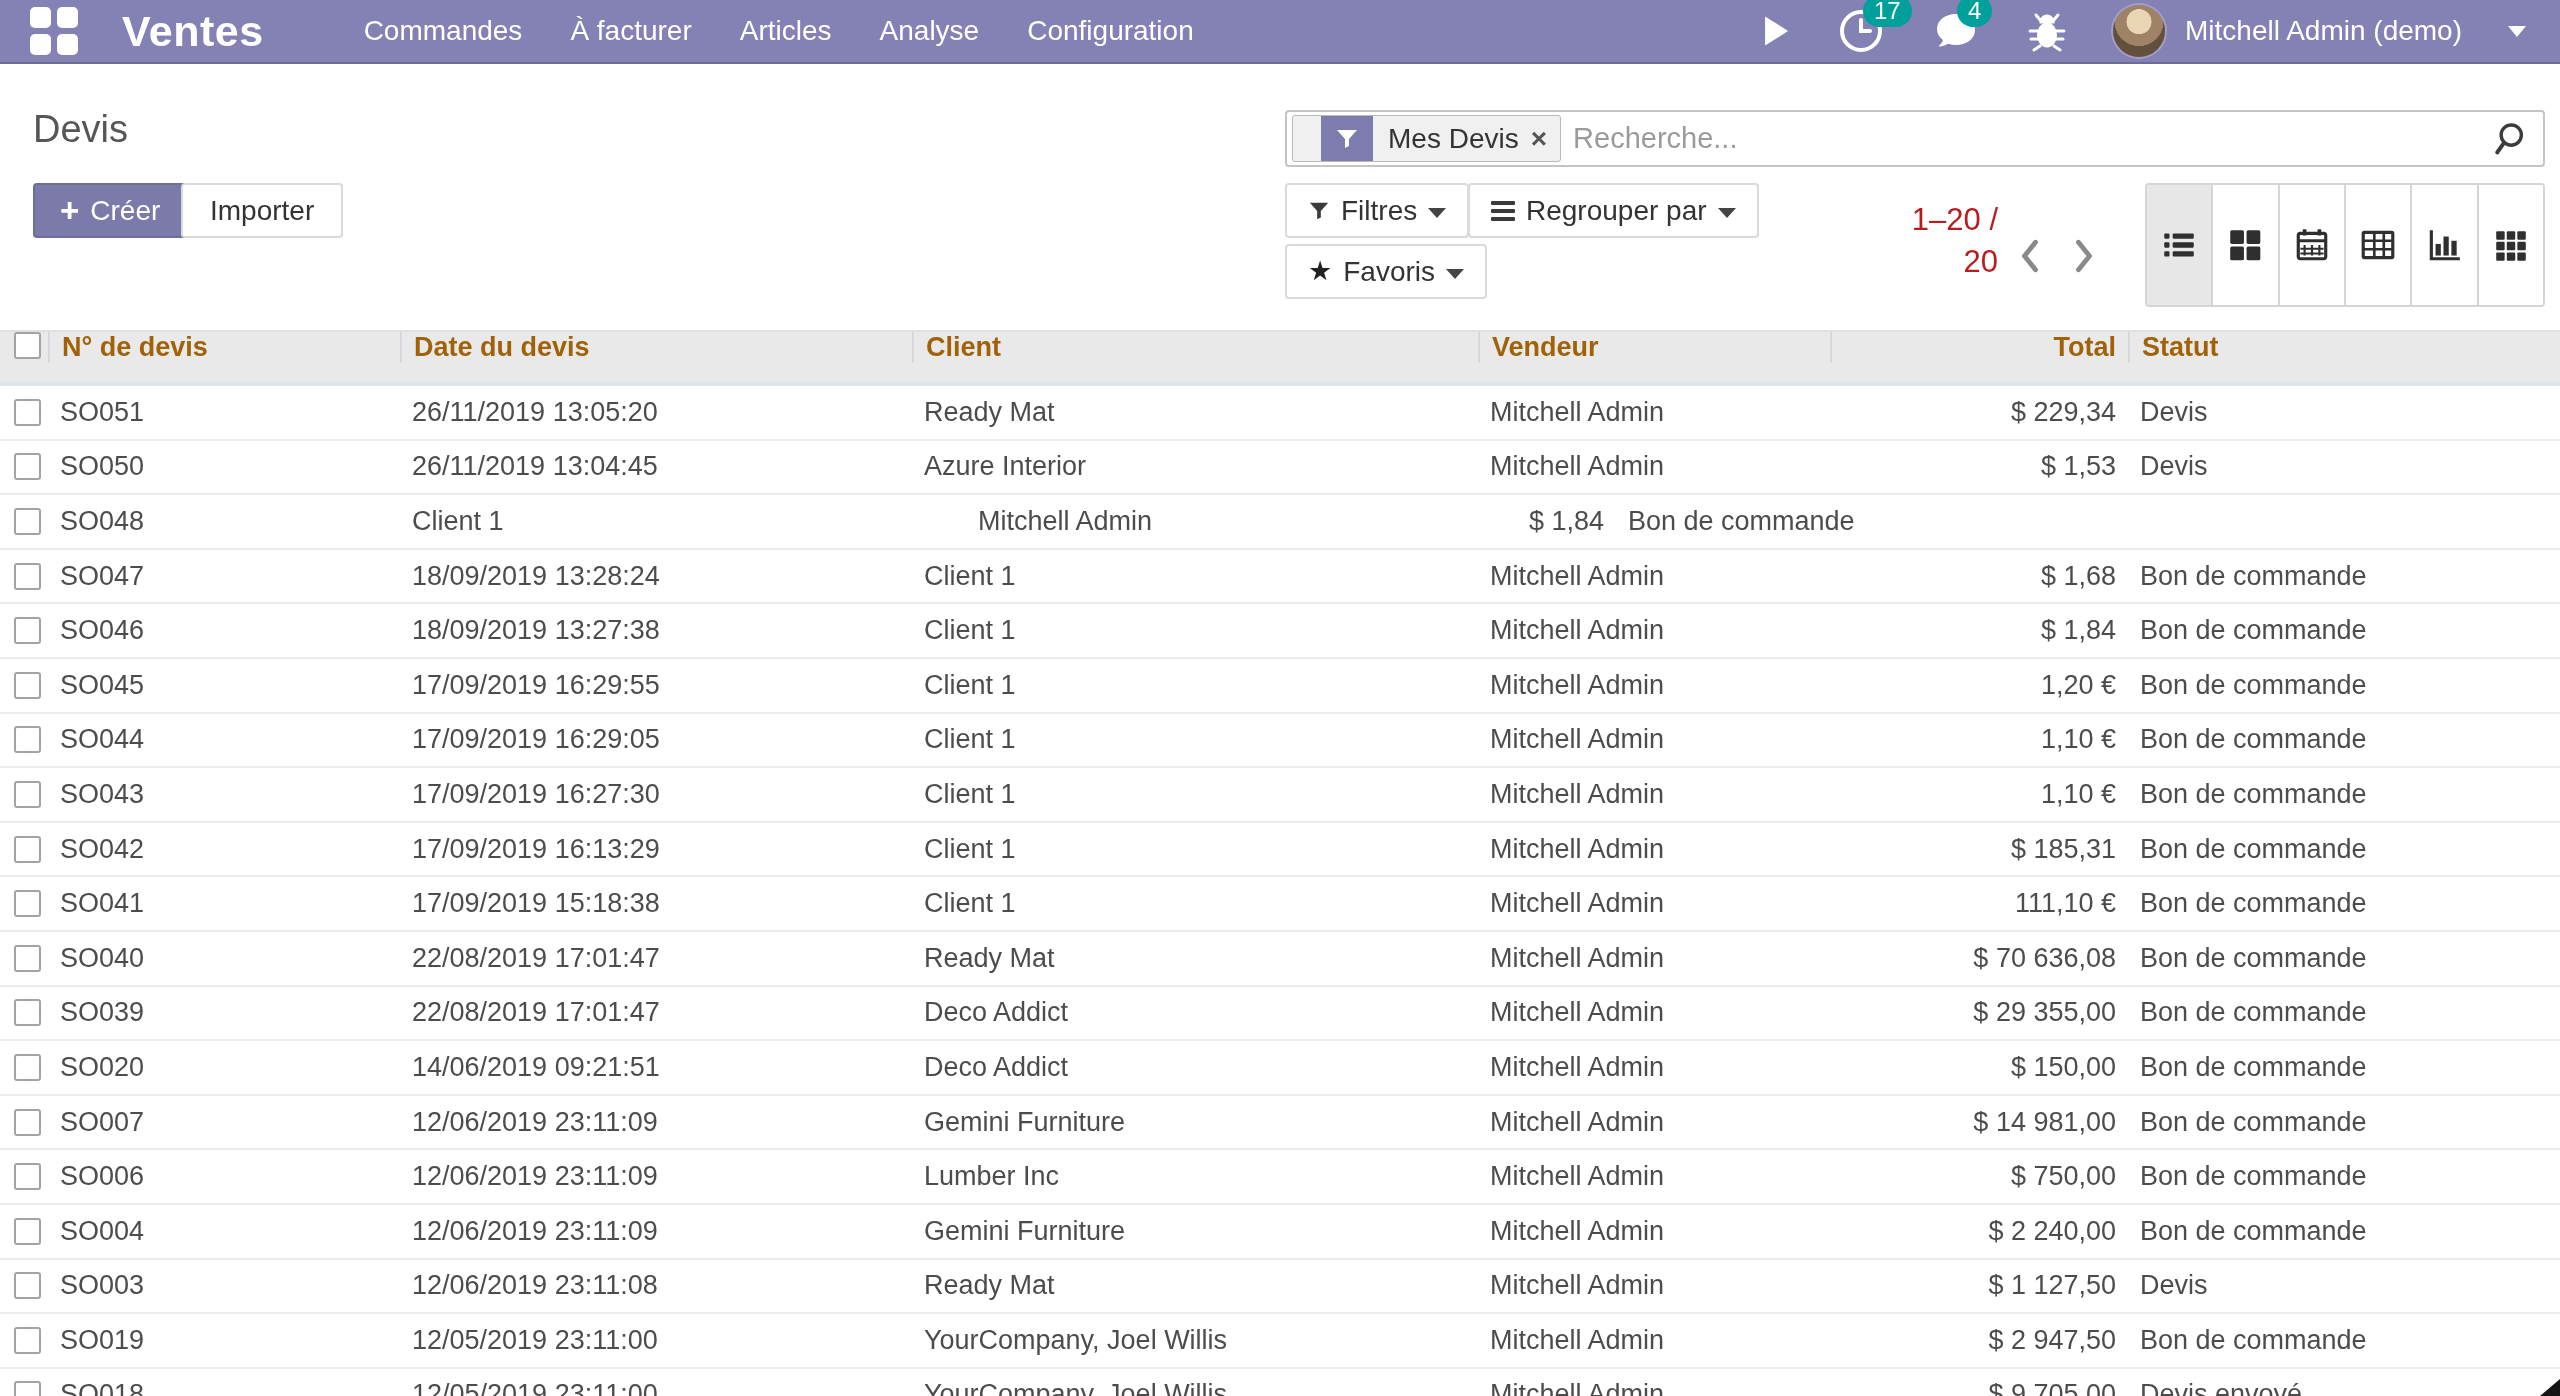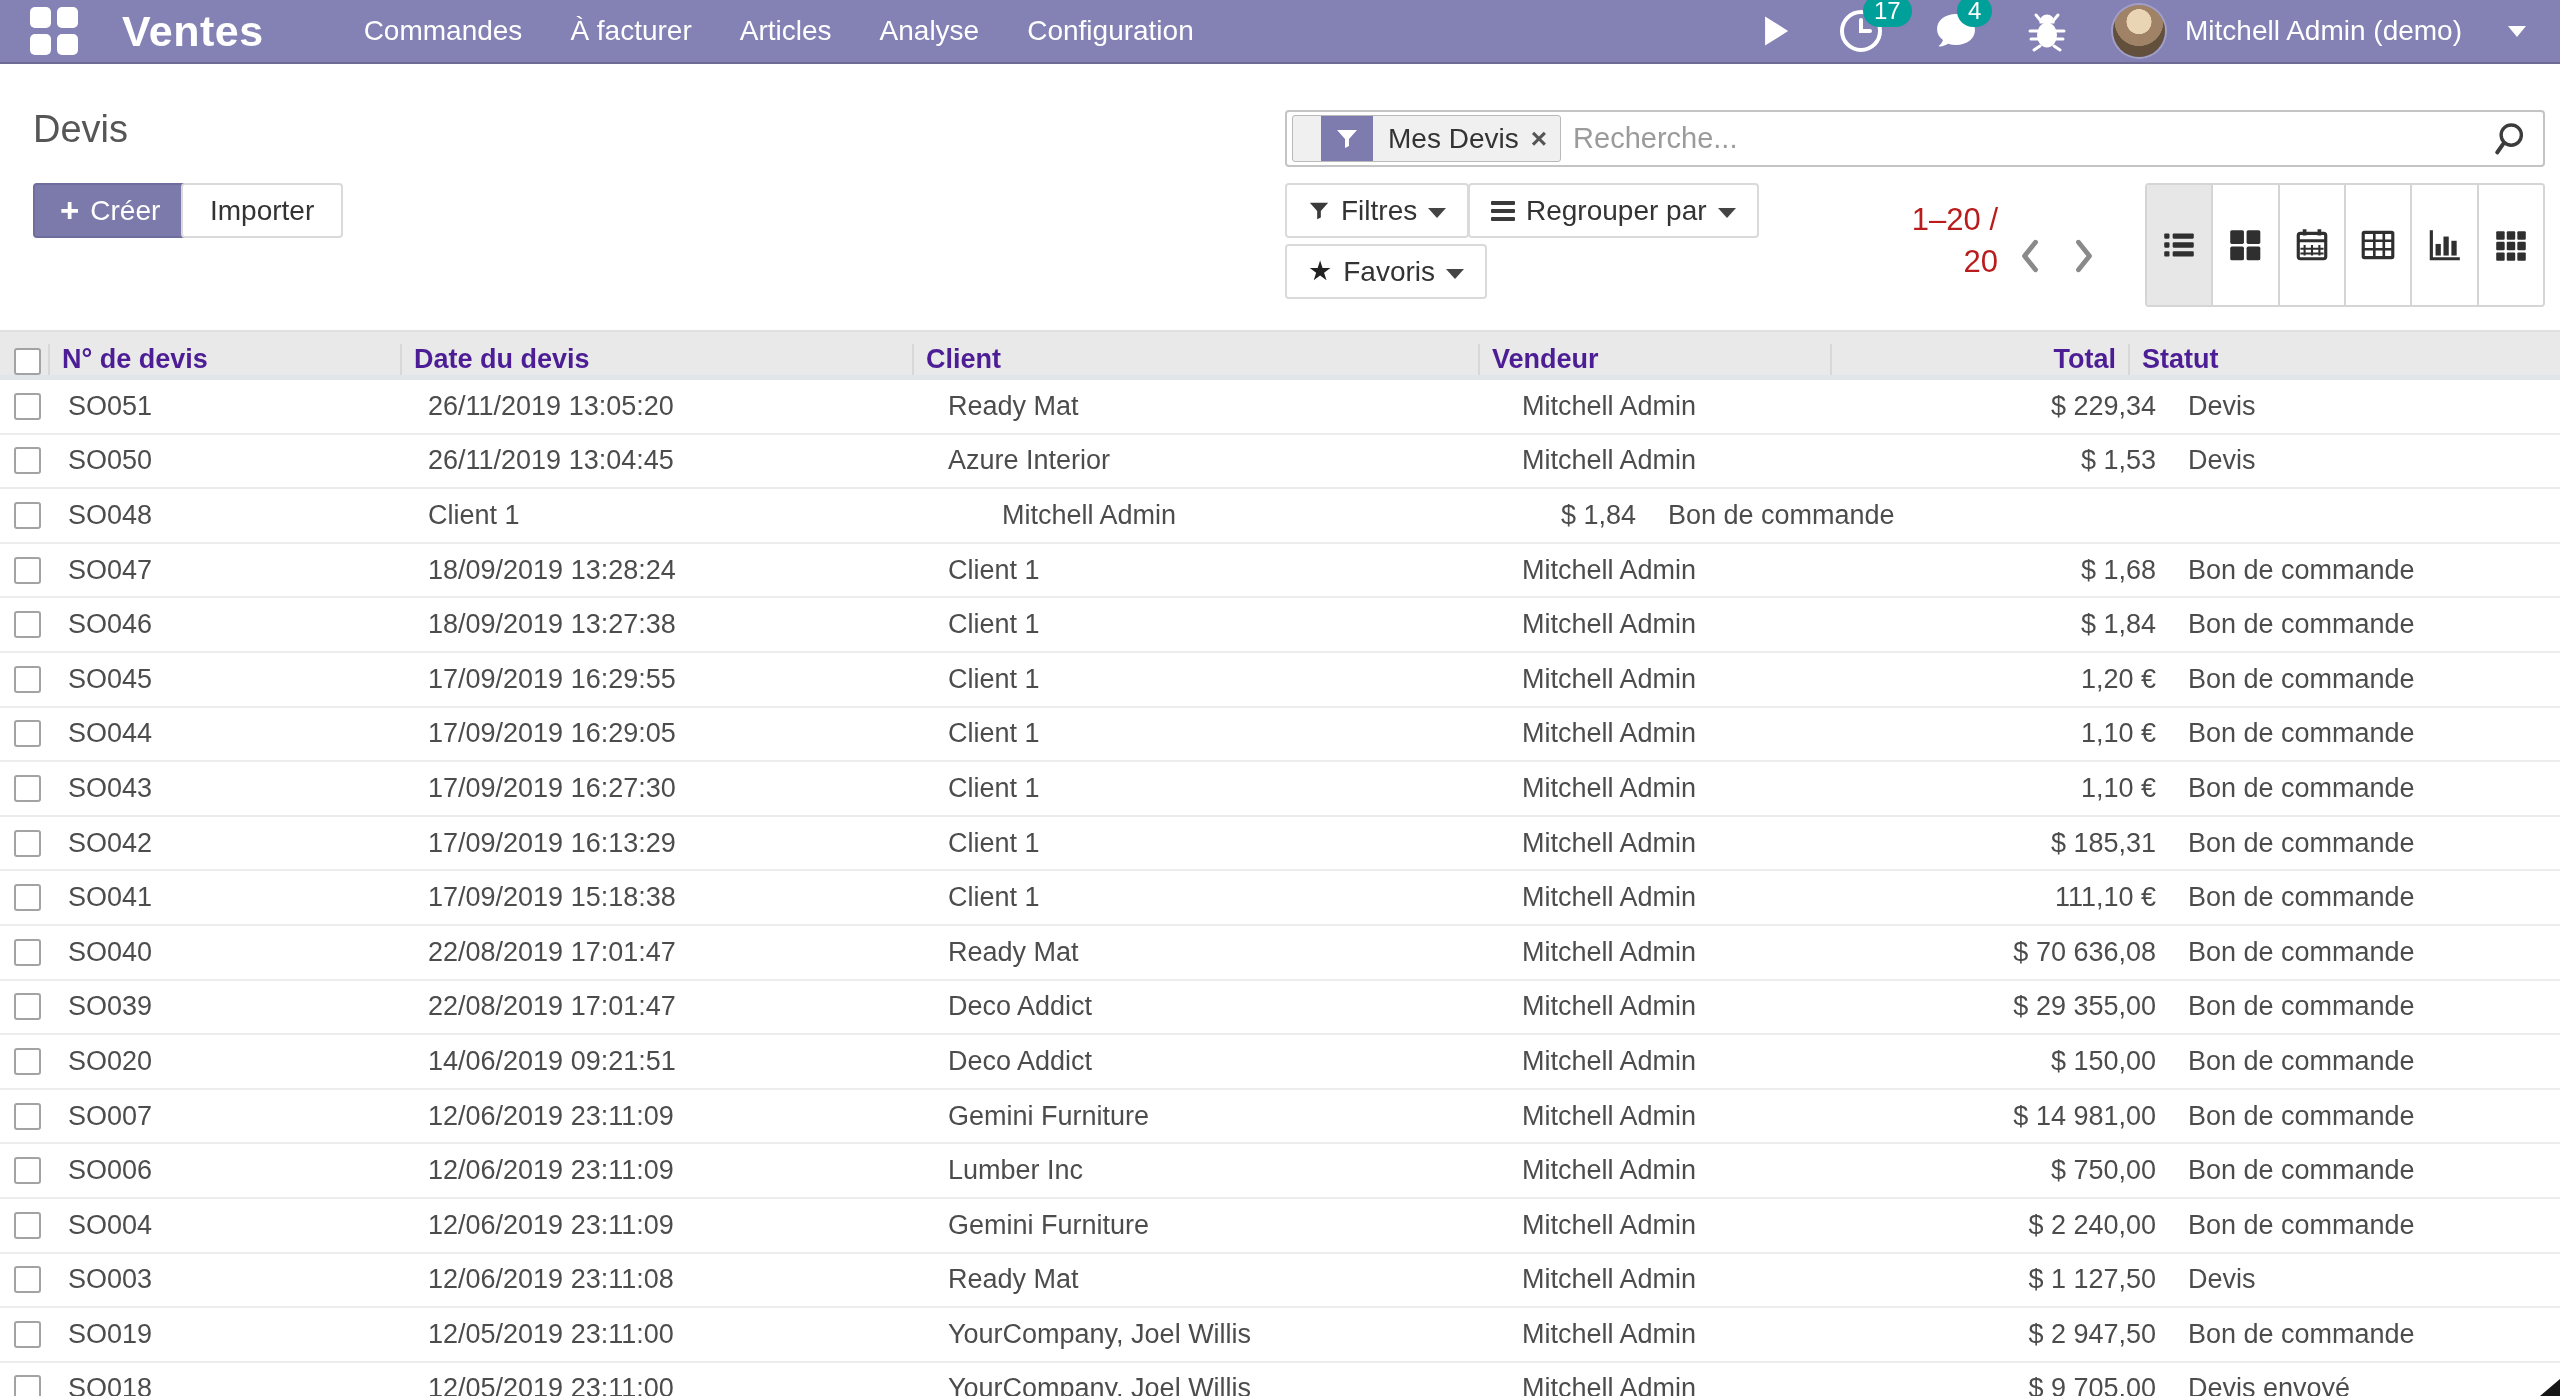--- a/index.html
+++ b/index.html
@@ -68,27 +68,27 @@
 
   .views { position:absolute; left:2145px; top:183px; width:400px; height:124px;
            display:flex; background:#fff; border:2px solid #d5d5d5; border-radius:4px; overflow:hidden; }
   .view-btn { flex:1; display:flex; align-items:center; justify-content:center;
               border-left:2px solid #d5d5d5; cursor:pointer; background:#fff; }
   .view-btn:first-child { border-left:none; }
   .view-btn.active { background:#e7e7e7; }
 
   
   .table { position:absolute; left:0; top:330px; width:2560px; }
-  .thead { display:flex; height:50px; background:#e9e9e9; border-top:2px solid #e0e0e0;
-           border-bottom:5px solid #e0e5e9; align-items:flex-end;
-           font-size:27px; font-weight:700; color:#4c1d95; }
+  .thead { display:flex; height:56px; background:#e9e9e9; border-top:2px solid #e0e0e0;
+           border-bottom:5px solid #e0e5e9; align-items:flex-start;
+           font-size:27px; font-weight:700; color:#a16207; }
   .th { display:flex; align-items:center; padding:0 12px; border-left:2px solid #d8d8d8; cursor:pointer; }
   .th:first-child { border-left:none; padding:0; }
   .tr { display:flex; height:54.6px; border-bottom:2px solid #ececec; align-items:center;
-        font-size:27px; color:#4c4c4c; background:#fff; cursor:pointer;gap:8px; }
+        font-size:27px; color:#4c4c4c; background:#fff; cursor:pointer; }
   .td { display:flex; align-items:center; padding:0 12px; overflow:hidden; white-space:nowrap; }
   .c0 { width:48px; padding:0; } .c1 { width:352px; } .c2 { width:512px; }
   .c3 { width:566px; } .c4 { width:352px; } .c5 { width:298px; justify-content:flex-end; }
   .c6 { flex:1; }
   .checkbox { width:27px; height:27px; border:2px solid #a3a3a3; border-radius:3px;
               background:#fff; margin-left:14px; cursor:pointer; flex:none; }
 
   .cursor-wedge { position:absolute; right:0; bottom:0; width:20px; height:17px; background:#151515;
                   clip-path:polygon(100% 0, 100% 100%, 0 100%); }
 </style>

